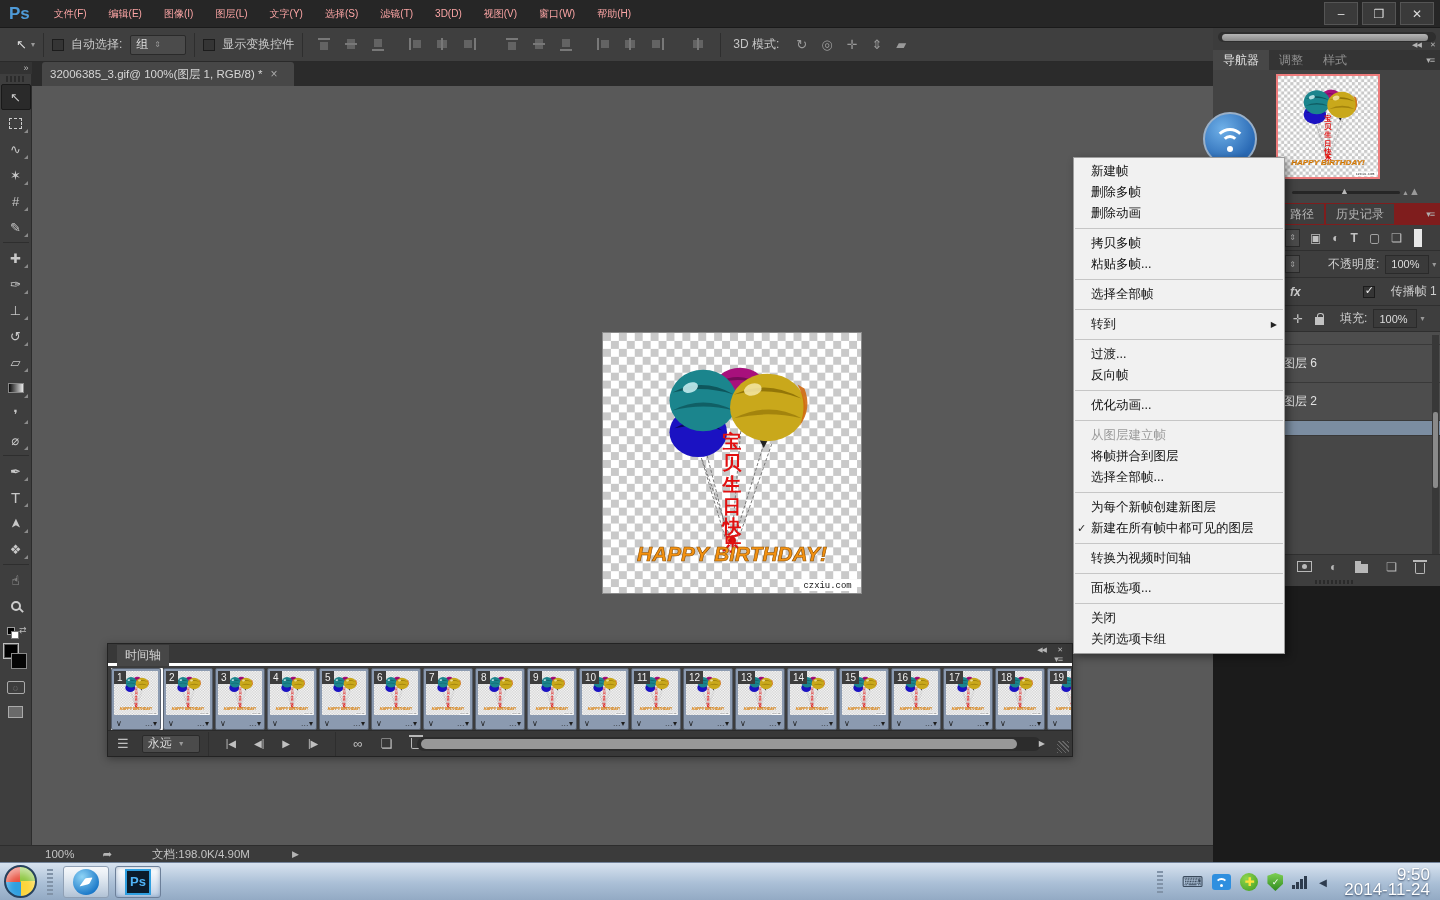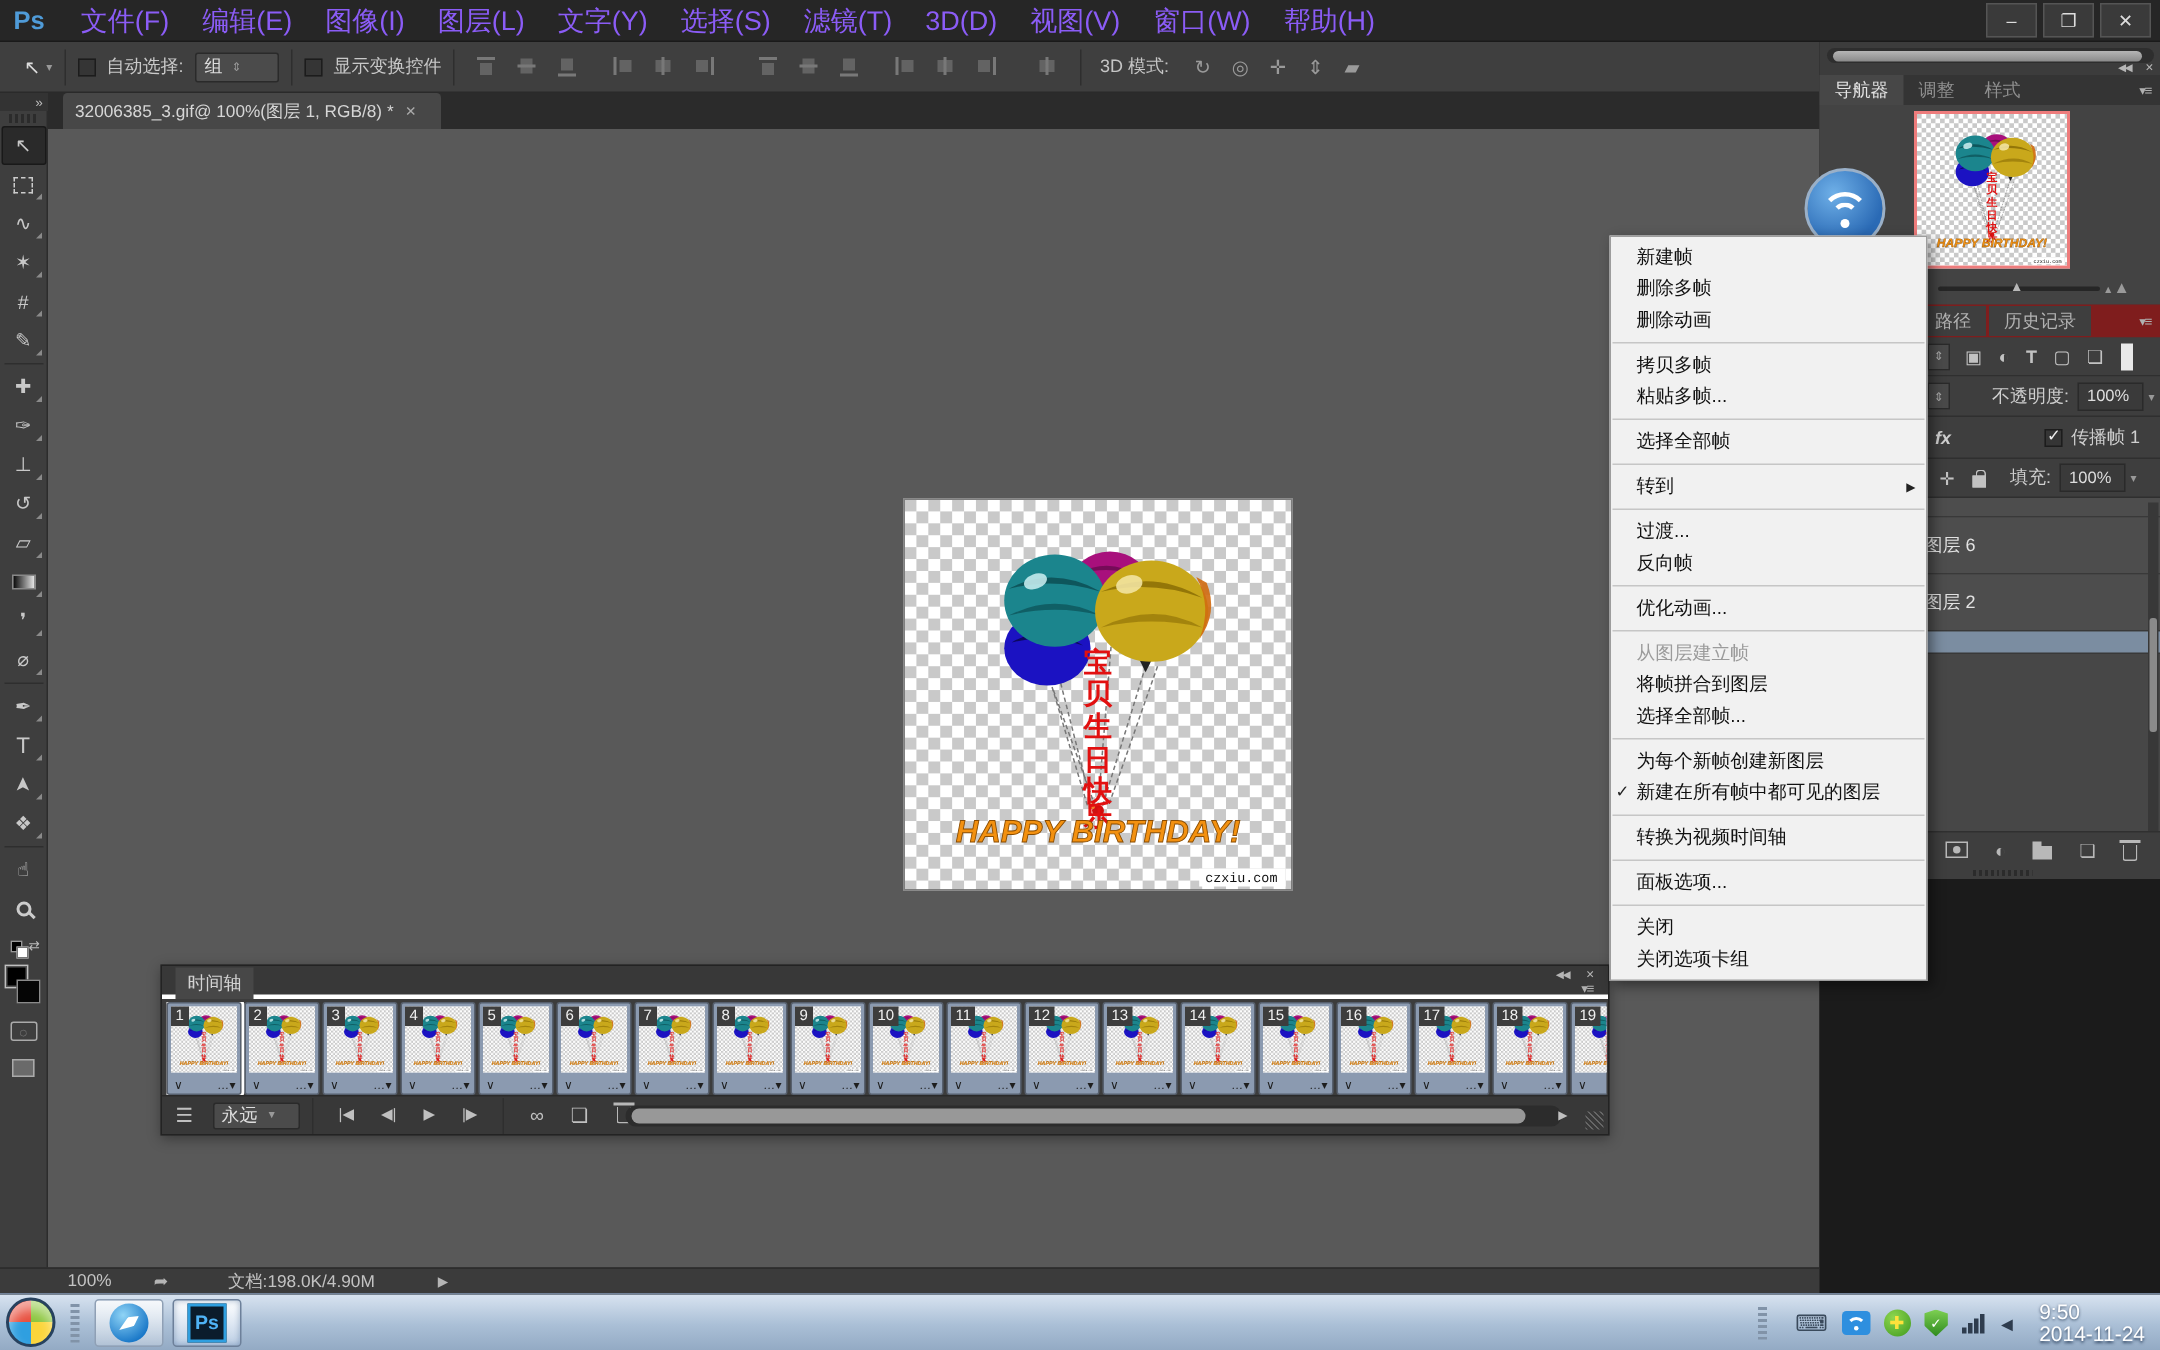--- a/index.html
+++ b/index.html
@@ -2,21 +2,21 @@
 <html><head>
 <meta charset="utf-8">
 <style>
 *{margin:0;padding:0;box-sizing:border-box}
 html,body{width:1440px;height:900px;overflow:hidden}
 body{position:relative;font-family:"Liberation Sans","DejaVu Sans",sans-serif;background:#1d1d1d;color:#ccc;font-size:12px}
 .abs{position:absolute}
 
 .menubar{left:0;top:0;width:1440px;height:28px;background:#262626;display:flex;align-items:center;border-bottom:1px solid #1a1a1a}
 .ps-logo{color:#4f9bd8;font-weight:bold;font-size:17px;margin:0 13px 0 9px}
-.menu-item{padding:0 11px;font-size:18px;color:#8b5cf6;line-height:28px;cursor:default}
+.menu-item{padding:0 11px;font-size:10px;color:#fca5a5;line-height:28px;cursor:default}
 .winbtns{position:absolute;right:6px;top:2px;display:flex;gap:4px}
 .winbtn{width:34px;height:23px;background:#3a3a3a;border:1px solid #555;color:#ddd;font-size:12px;display:flex;align-items:center;justify-content:center}
 
 .optionsbar{left:0;top:28px;width:1213px;height:34px;background:#3f3f3f;border-bottom:1px solid #2a2a2a;display:flex;align-items:center}
 .ob-sep{width:1px;height:24px;background:#2e2e2e;margin:0 8px}
 .checkbox{width:12px;height:12px;background:#353535;border:1px solid #1c1c1c;display:inline-block}
 .dropdown{height:20px;background:#4b4b4b;border:1px solid #2a2a2a;border-radius:2px;display:flex;align-items:center;padding:0 5px;gap:6px;color:#ddd}
 .ai{width:15px;height:15px;background-repeat:no-repeat;background-image:linear-gradient(#a8a8a8,#a8a8a8),linear-gradient(#818181,#818181);opacity:.55;margin:0 6px}
 .ai.t{background-size:12px 2px,8px 8px;background-position:1px 1px,3px 5px}
 .ai.m{background-size:12px 2px,8px 10px;background-position:1px 6px,3px 2px}
@@ -138,21 +138,21 @@
 .tray .kb{color:#3a4a5c;font-size:15px}
 .wifi-mini{width:19px;height:16px;border-radius:3px;background:#2e8fdf;position:relative}
 .wifi-mini .arc{position:absolute;border:2px solid #fff;border-color:#fff transparent transparent transparent;border-radius:50%}
 .wifi-mini .a1{left:3px;top:4px;width:13px;height:13px}
 .wifi-mini .dot{position:absolute;left:8px;top:10px;width:3px;height:3px;background:#fff;border-radius:50%}
 .ic360{width:18px;height:18px;border-radius:50%;background:radial-gradient(circle at 35% 30%,#8ed64f,#3f9a1e);color:#ffe23b;font-size:12px;font-weight:bold;display:flex;align-items:center;justify-content:center;line-height:1}
 .shield{width:16px;height:18px;background:linear-gradient(#7ed053,#2e8a1e);clip-path:polygon(50% 0,100% 15%,100% 58%,50% 100%,0 58%,0 15%);display:flex;align-items:center;justify-content:center;color:#fff;font-size:9px}
 .sig{display:flex;align-items:flex-end;gap:1px;height:14px}
 .sig i{width:3px;background:#2e3c4e;display:block}
 .spk{color:#2e3c4e;font-size:13px}
-.clock{text-align:left;color:#fff;font-size:14px;line-height:15px;text-shadow:0 1px 2px rgba(20,40,70,.8);margin-left:6px;margin-right:4px}
+.clock{text-align:right;color:#fff;font-size:17px;line-height:15px;text-shadow:0 1px 2px rgba(20,40,70,.8);margin-left:6px;margin-right:4px}
 .hidden-defs{position:absolute;width:0;height:0;overflow:hidden}
 </style>
 </head>
 <body>
 
 <svg class="hidden-defs" aria-hidden="true">
   <defs>
     <pattern id="chk" width="16" height="16" patternUnits="userSpaceOnUse">
       <rect width="16" height="16" fill="#ffffff"></rect>
       <rect width="8" height="8" fill="#c9c9c9"></rect>
@@ -394,21 +394,21 @@
   <span class="spinbox" style="margin-left:72px">⇕</span>
   <span style="margin-left:28px;color:#cfcfcf">不透明度:</span>
   <span class="valbox" style="margin-left:6px;width:44px">100%</span>
   <span style="margin-left:3px;font-size:8px;color:#999">▾</span>
 </div>
 <div class="abs lrow" style="top:278px;height:28px">
   <span class="fxlbl" style="margin-left:77px">fx</span>
   <span class="checkbox" style="margin-left:62px;position:relative">
       <i style="position:absolute;left:1px;top:-3px;font-style:normal;font-size:11px;color:#eee">✓</i>
     </span>
-  <span style="margin-left:6px;color:#cfcfcf;white-space:nowrap">传播帧 1</span>
+  <span style="margin-left:16px;color:#cfcfcf;white-space:nowrap">传播帧 1</span>
 </div>
 <div class="abs lrow" style="top:306px;height:26px">
   <span style="margin-left:80px;color:#c2c2c2">✛</span>
   <span class="padlock" style="margin-left:12px"></span>
   <span style="margin-left:16px;color:#cfcfcf">填充:</span>
   <span class="valbox" style="margin-left:6px;width:44px">100%</span>
   <span style="margin-left:3px;font-size:8px;color:#999">▾</span>
 </div>
 
 <div class="abs layers">

